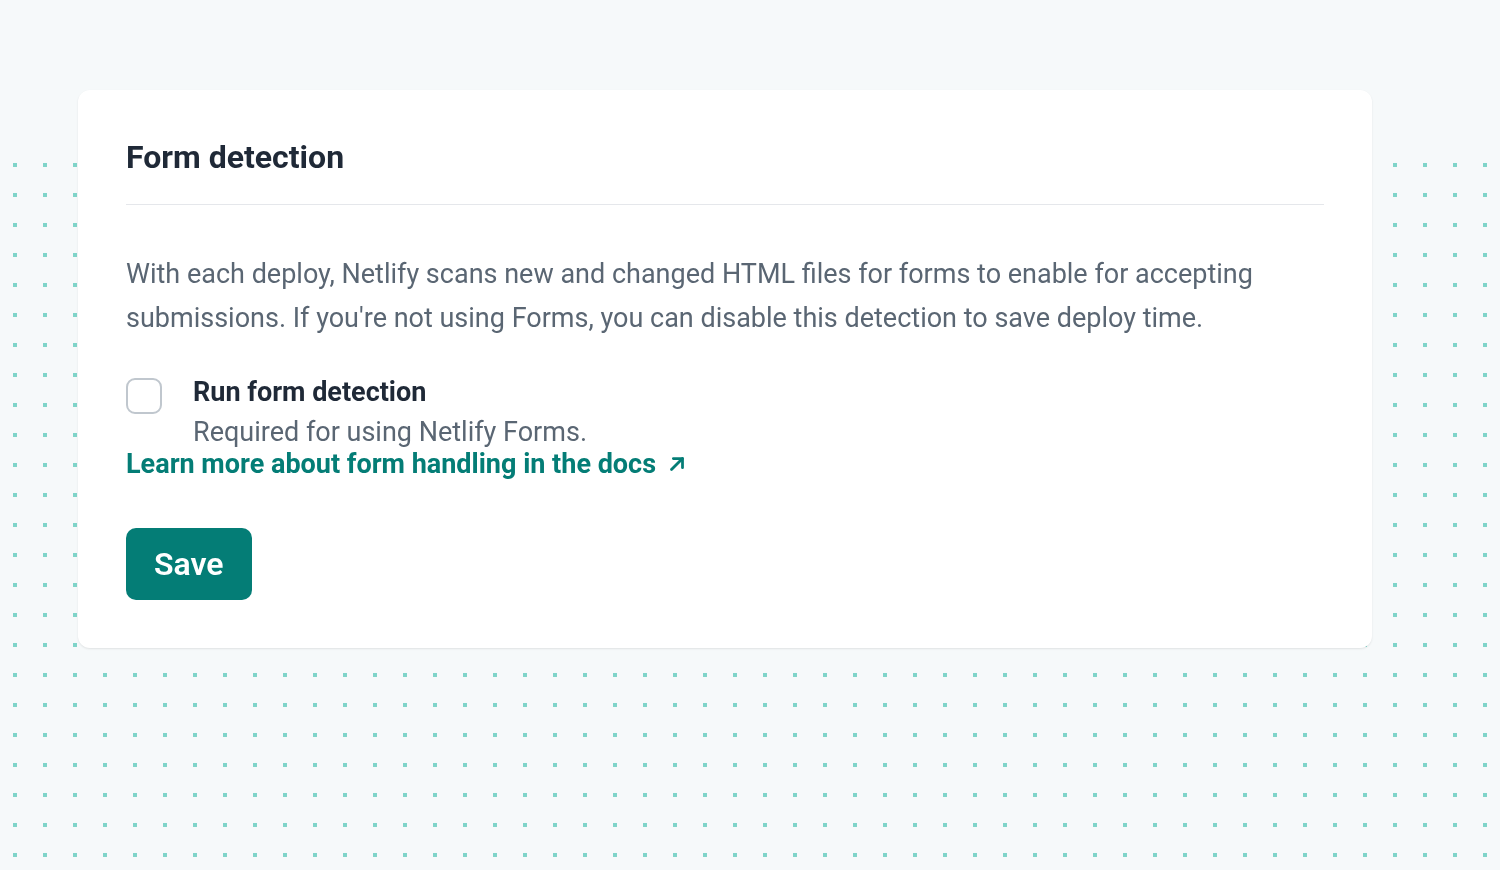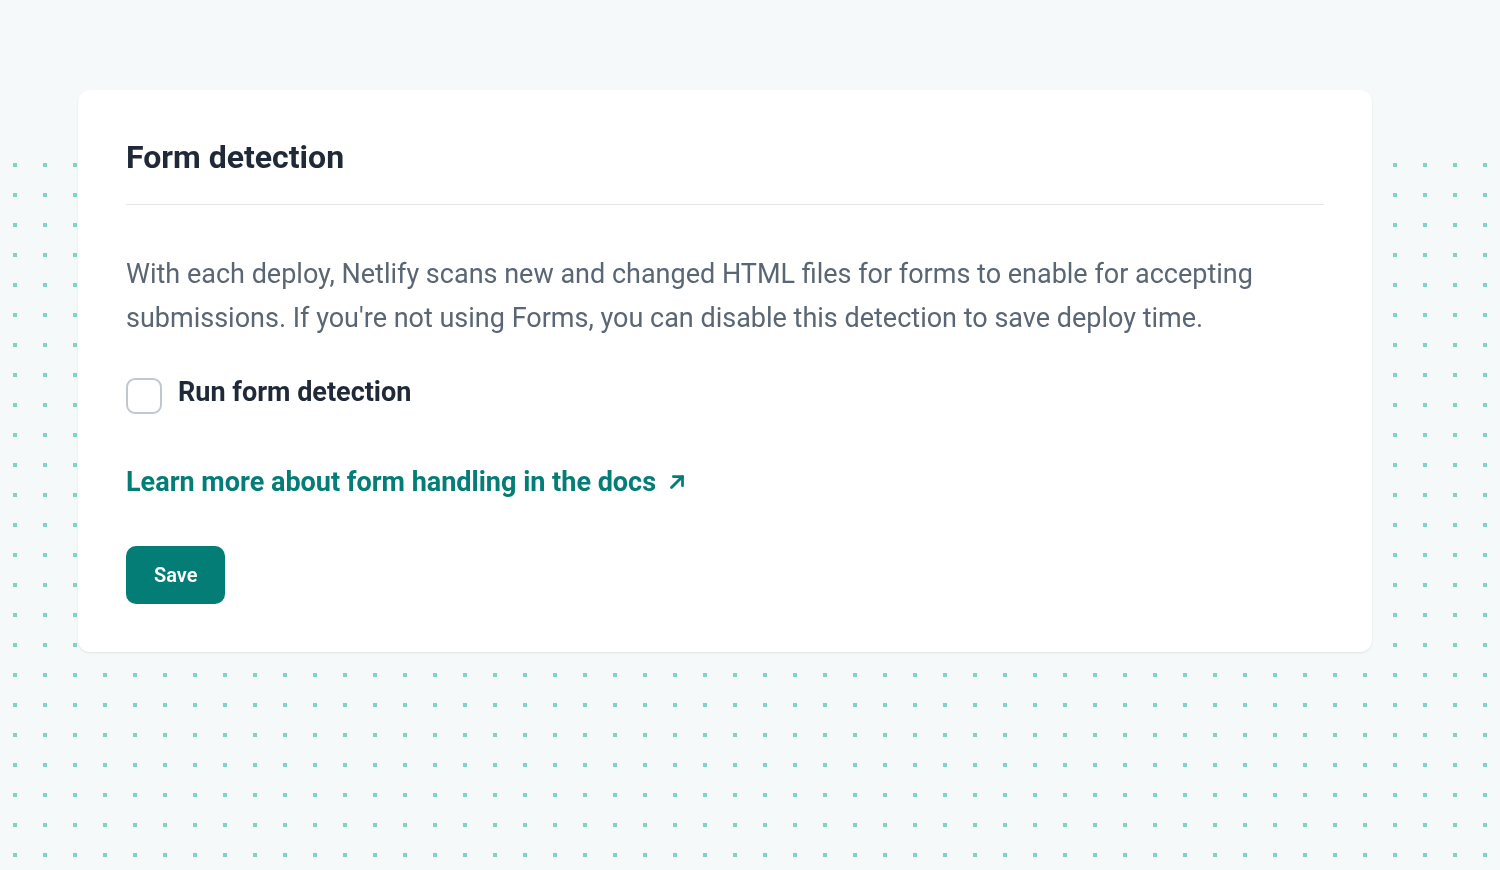--- a/index.html
+++ b/index.html
@@ -57,22 +57,21 @@
     .description {
       font-size: 27px;
       line-height: 1.62;
       color: #5a6673;
       margin-bottom: 36px;
     }
 
     .checkbox-row {
       display: flex;
       align-items: flex-start;
-      gap: 16px;
-      margin-bottom: 52px;
+      gap: 31px;
     }
 
     .checkbox {
       width: 36px;
       height: 36px;
       border: 2.5px solid #c0c7ce;
       border-radius: 9px;
       background: #ffffff;
       cursor: pointer;
       flex-shrink: 0;
@@ -121,21 +120,21 @@
       display: inline-flex;
     }
 
     .button-row {
       display: flex;
       gap: 28px;
       align-items: center;
     }
 
     .btn {
-      font-size: 20px;
+      font-size: 32px;
       font-weight: 600;
       padding: 17px 28px;
       border-radius: 10px;
       border: none;
       cursor: pointer;
       font-family: inherit;
     }
 
     .btn-primary {
       background-color: #047d76;
@@ -154,20 +153,21 @@
 
 <div class="card">
   <h2 class="card-title">Form detection</h2>
   <hr class="divider">
   <p class="description">With each deploy, Netlify scans new and changed HTML files for forms to enable for accepting submissions. If you're not using Forms, you can disable this detection to save deploy time.</p>
 
   <div class="checkbox-row">
     <input type="checkbox" class="checkbox" style="">
     <div class="checkbox-content">
       <label class="checkbox-label">Run form detection</label>
+      <span class="checkbox-hint">Required for using Netlify Forms.</span>
     </div>
   </div>
 
   <a class="docs-link">
     <span>Learn more about form handling in the docs</span>
     <span class="arrow-icon">
       <svg width="22" height="22" viewBox="0 0 24 24" fill="none" stroke="#047d76" stroke-width="3" stroke-linecap="round" stroke-linejoin="round">
         <line x1="6" y1="18" x2="18" y2="6"></line>
         <polyline points="8 6 18 6 18 16"></polyline>
       </svg>

